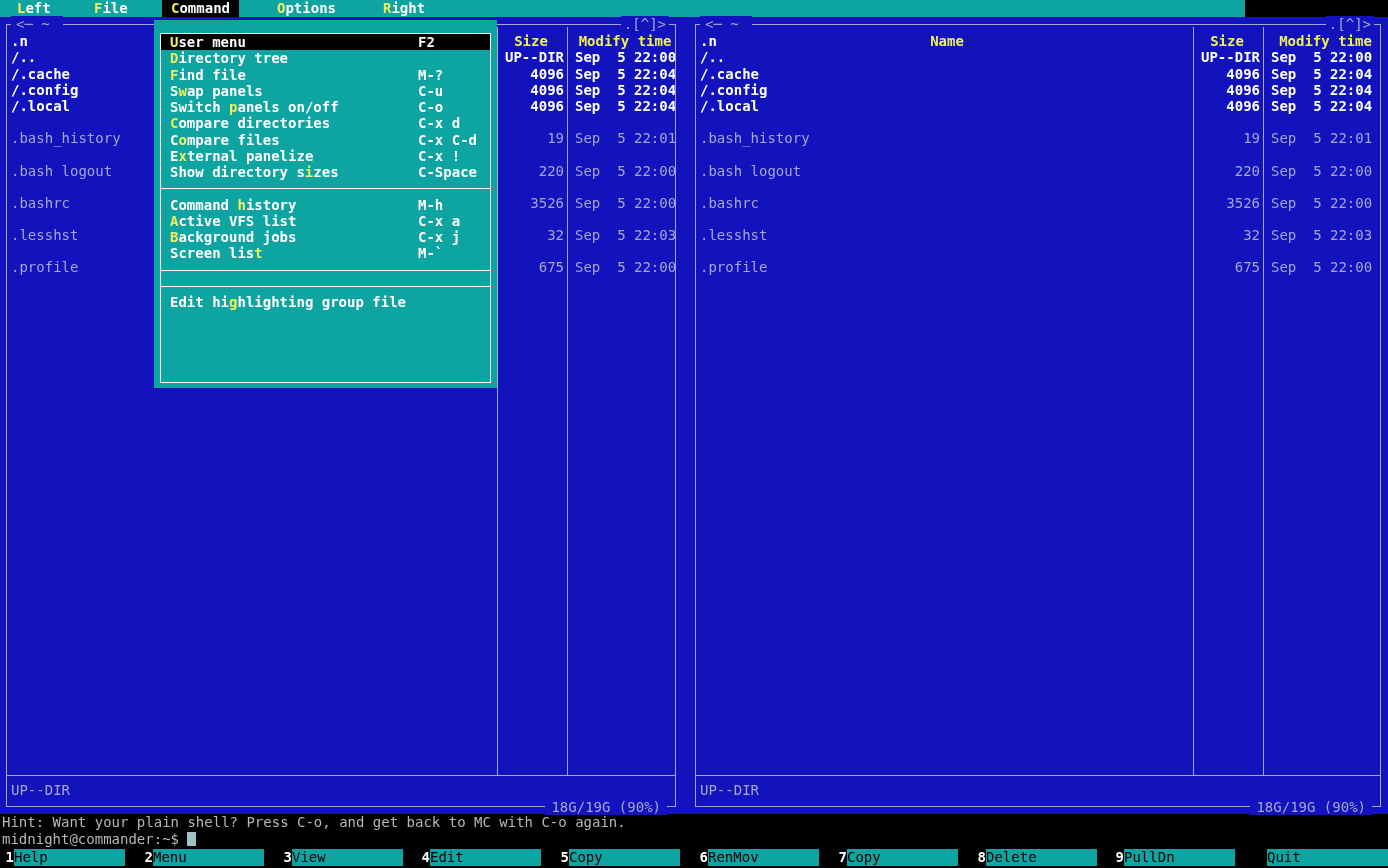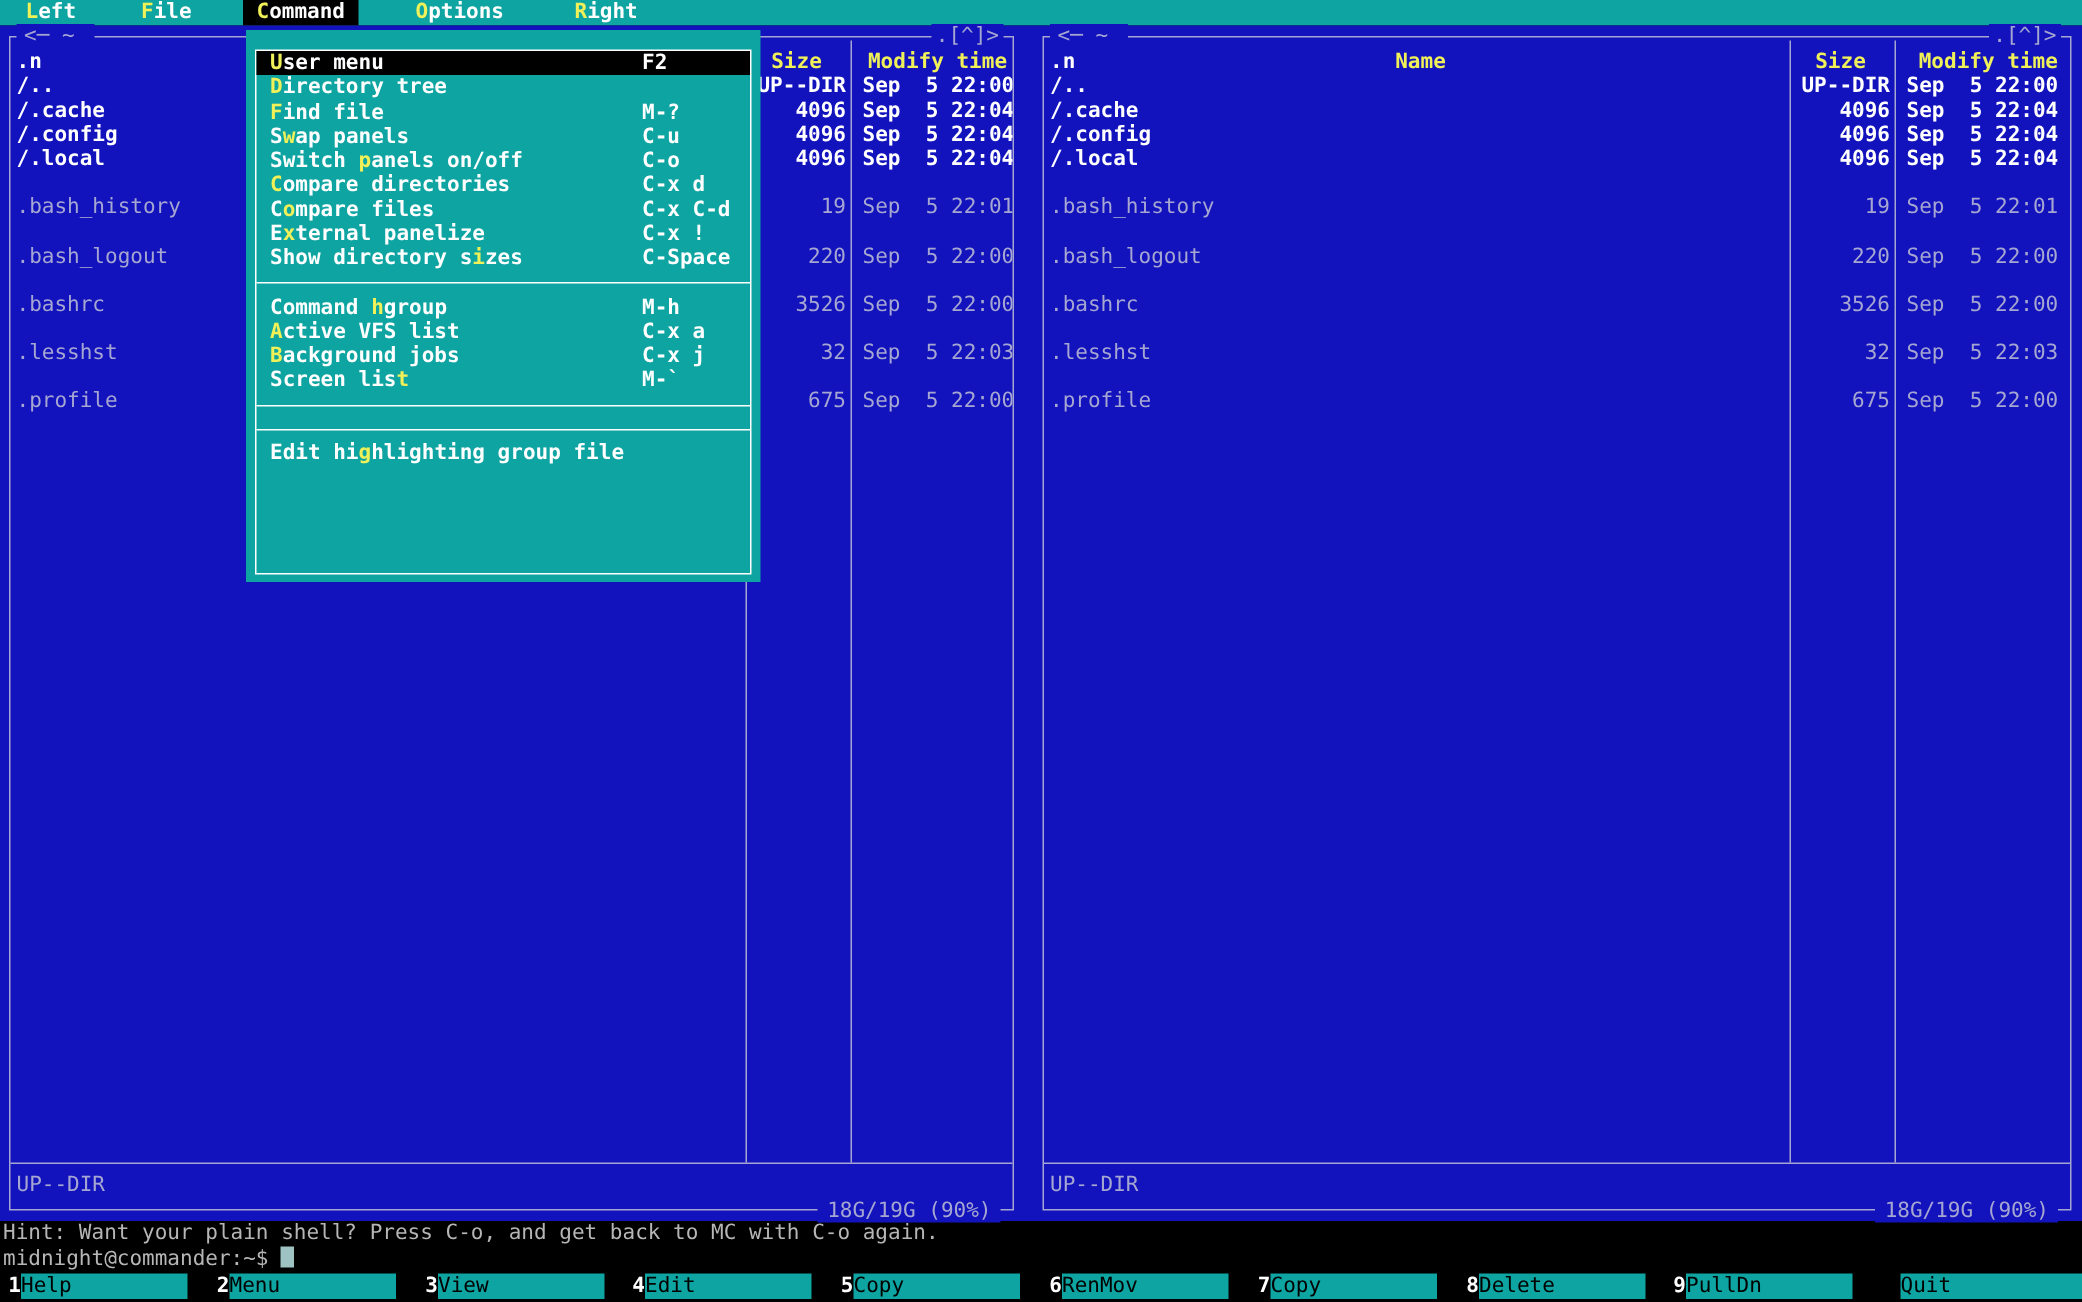--- a/index.html
+++ b/index.html
@@ -10,21 +10,21 @@
     --termgrey:#B6B6B6;
     --yellow:#F0F058;
     --rh:16.28px;
   }
   *{margin:0;padding:0;box-sizing:border-box;}
   body{background:#222;font-family:"DejaVu Sans Mono",monospace;}
   .screen{position:relative;width:1388px;height:868px;background:#000;overflow:hidden;
           font-family:"DejaVu Sans Mono",monospace;font-size:14px;color:#fff;}
 
   
-  .menubar{position:absolute;left:0;top:0;width:1388px;height:17px;background:var(--teal);}
+  .menubar{position:absolute;left:0;top:0;width:1245px;height:17px;background:var(--teal);}
   .mb-item{position:absolute;top:0;height:17px;line-height:17px;font-weight:bold;color:#fff;cursor:default;white-space:pre;}
   .mb-item.sel{background:#000;padding:0 9px;}
   .hot{color:var(--yellow);}
 
   
   .panel{position:absolute;top:17px;height:797px;background:var(--blue);}
   .p-left{left:0;width:694px;--mtw:107px;}
   .p-right{left:694px;width:694px;--mtw:116px;}
   .pframe{position:absolute;top:7px;border:1px solid var(--frame);}
   .p-left .pframe{left:6px;width:670px;height:783px;}
@@ -46,21 +46,21 @@
   .prow.file{color:var(--grey);font-weight:normal;margin-top:16px;}
   .vsep{position:absolute;top:2px;width:1px;height:748px;background:var(--frame);}
   .v1{right:calc(var(--mtw) + 70px);}
   .v2{right:var(--mtw);}
   .hsep{position:absolute;left:0;right:0;top:750px;height:1px;background:var(--frame);}
   .ministatus{position:absolute;left:4px;top:757px;height:var(--rh);line-height:var(--rh);color:var(--grey);white-space:pre;}
   .pfree{position:absolute;right:8px;top:774px;height:16px;line-height:16px;background:var(--blue);
          color:var(--grey);padding:0 6px;white-space:pre;}
 
   
-  .dropdown{position:absolute;left:164px;top:20px;width:343px;height:368px;background:var(--teal);z-index:10;}
+  .dropdown{position:absolute;left:154px;top:20px;width:343px;height:368px;background:var(--teal);z-index:10;}
   .dd-inner{position:absolute;left:6px;right:6px;top:13px;bottom:5px;border:1px solid #fff;}
   .mrow{position:relative;height:var(--rh);line-height:var(--rh);padding-left:9px;font-weight:bold;color:#fff;white-space:pre;}
   .mrow .sc{position:absolute;left:257px;top:0;}
   .mrow.sel{background:#000;}
   .msep{position:relative;height:var(--rh);}
   .msep::after{content:"";position:absolute;left:0;right:0;top:8px;height:1px;background:#fff;}
 
   
   .hintline{position:absolute;left:2px;top:814px;width:1386px;height:17px;line-height:17px;
             color:var(--termgrey);white-space:pre;}
@@ -245,21 +245,21 @@
   <div class="mrow"><span class="lbl"><span></span><span class="hot">C</span><span>ompare directories</span></span><span class="sc">C-x d</span></div>
 
   <div class="mrow"><span class="lbl"><span>C</span><span class="hot">o</span><span>mpare files</span></span><span class="sc">C-x C-d</span></div>
 
   <div class="mrow"><span class="lbl"><span>E</span><span class="hot">x</span><span>ternal panelize</span></span><span class="sc">C-x !</span></div>
 
   <div class="mrow"><span class="lbl"><span>Show directory s</span><span class="hot">i</span><span>zes</span></span><span class="sc">C-Space</span></div>
 
   <div class="msep"></div>
 
-  <div class="mrow"><span class="lbl"><span>Command </span><span class="hot">h</span><span>group</span></span><span class="sc">M-h</span></div>
+  <div class="mrow"><span class="lbl"><span>Command </span><span class="hot">h</span><span>istory</span></span><span class="sc">M-h</span></div>
 
 
   <div class="mrow"><span class="lbl"><span></span><span class="hot">A</span><span>ctive VFS list</span></span><span class="sc">C-x a</span></div>
 
   <div class="mrow"><span class="lbl"><span></span><span class="hot">B</span><span>ackground jobs</span></span><span class="sc">C-x j</span></div>
 
   <div class="mrow"><span class="lbl"><span>Screen lis</span><span class="hot">t</span><span></span></span><span class="sc">M-`</span></div>
 
   <div class="msep"></div>
 

